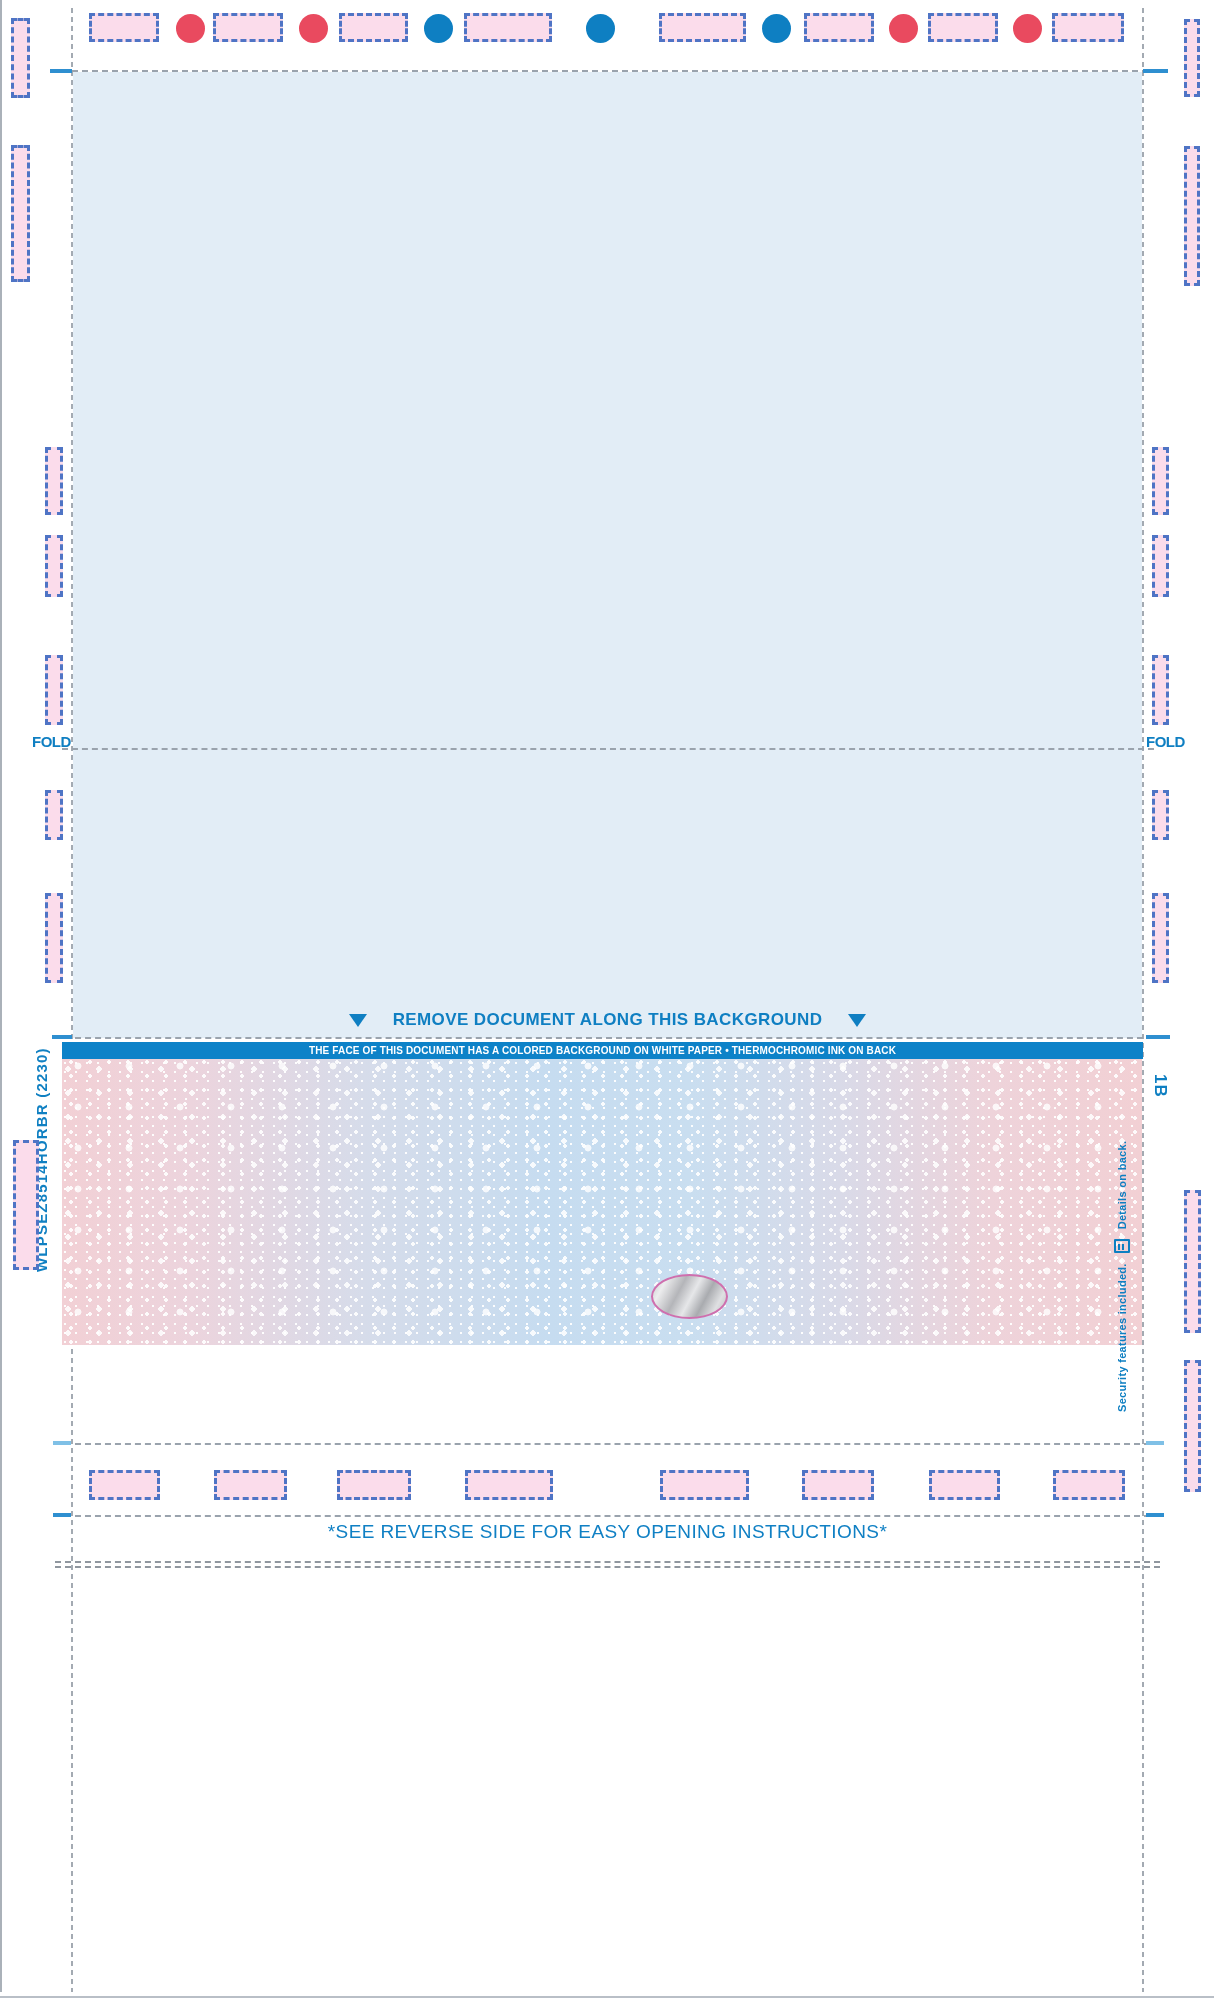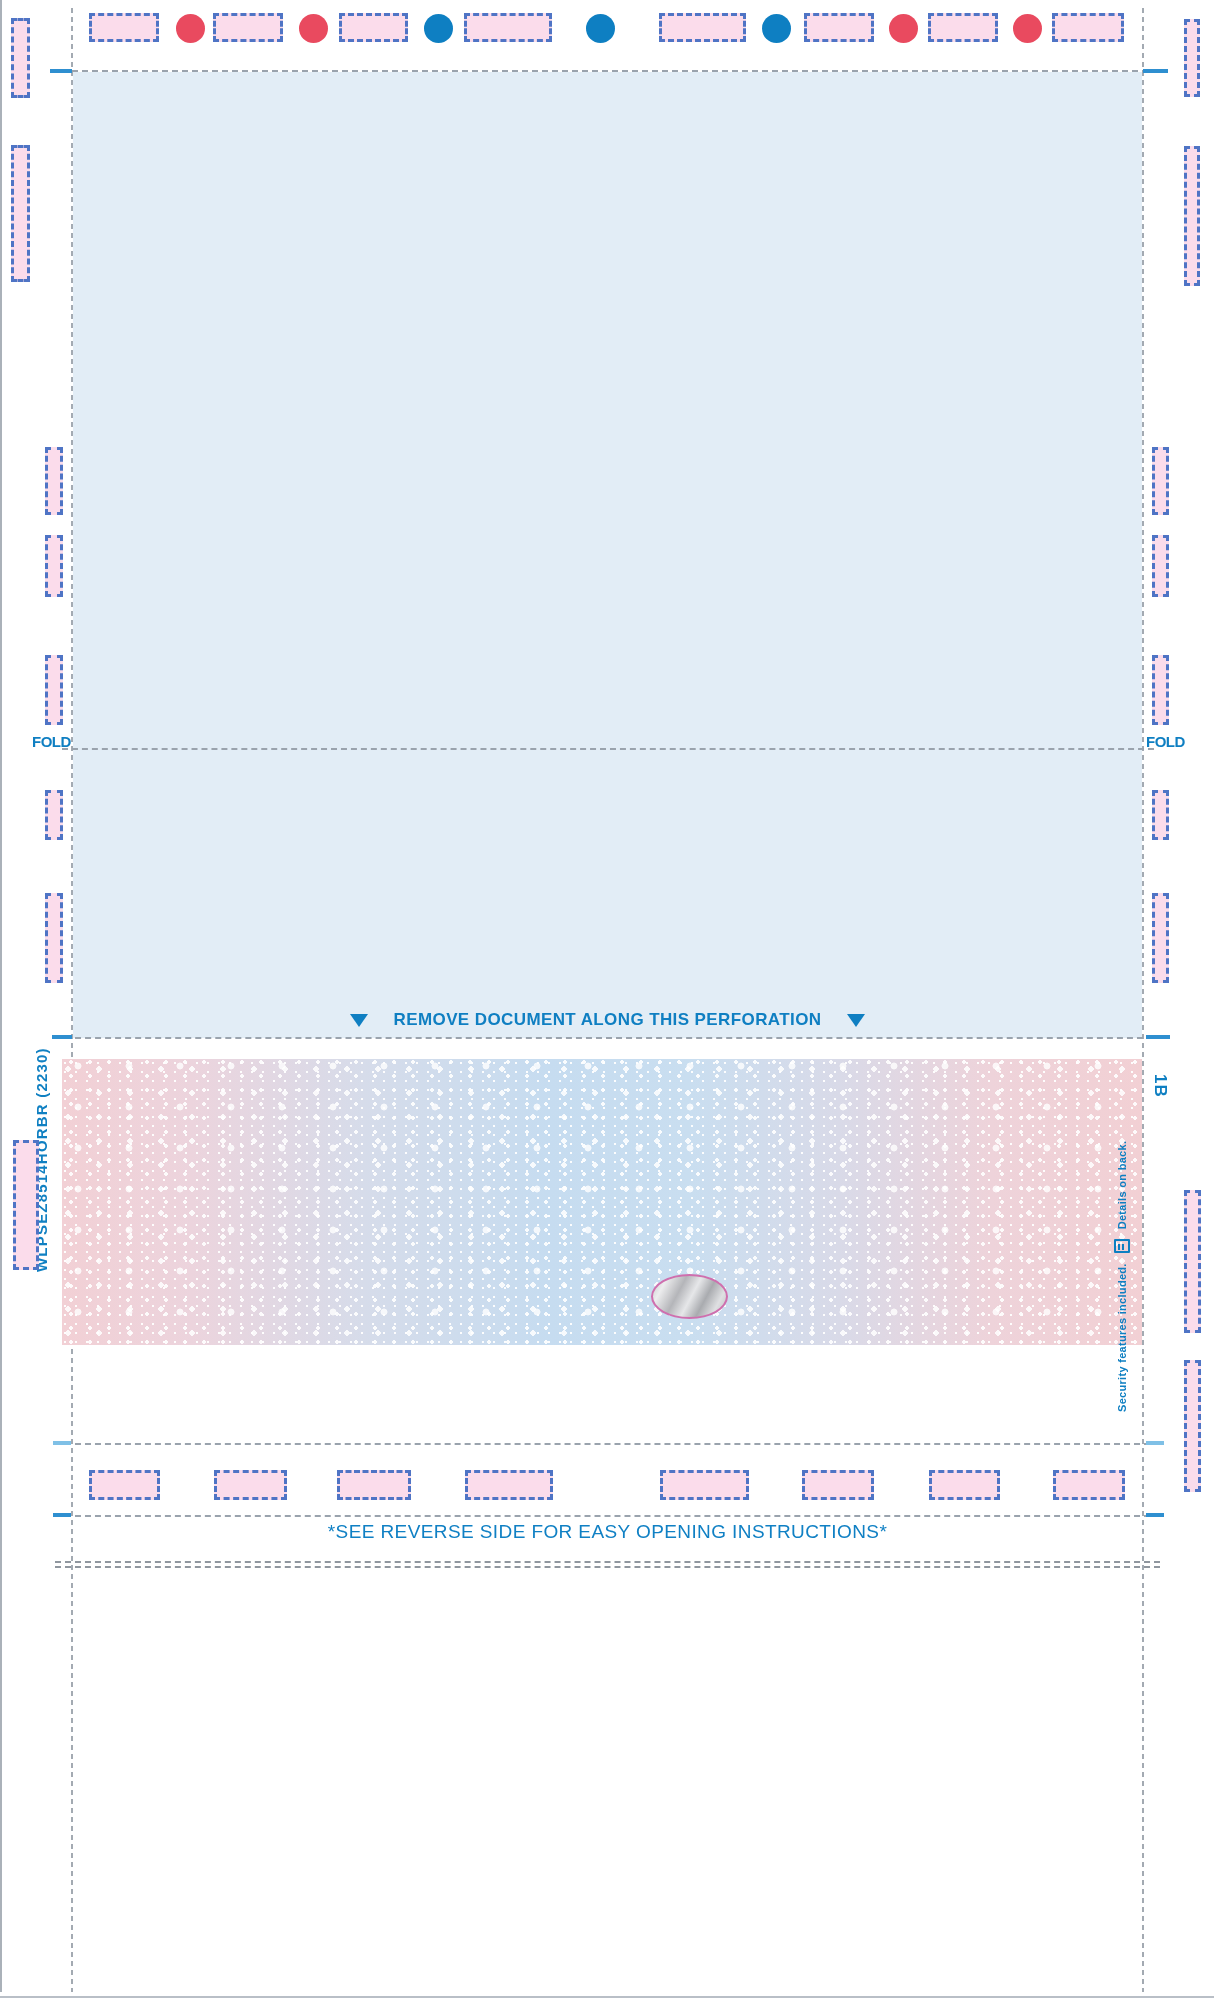--- a/index.html
+++ b/index.html
@@ -97,28 +97,31 @@
   <div class="hline top-line"></div>
   <div class="tick" style="left:50px;top:69px;width:22px;"></div>
   <div class="tick" style="left:1143px;top:69px;width:25px;"></div>
 
   <div class="hline fold-line"></div>
   <div class="fold-label fold-left">FOLD</div>
   <div class="fold-label fold-right">FOLD</div>
 
   <div class="remove-row">
     <span class="tri"></span>
-    <span class="remove-text">REMOVE DOCUMENT ALONG THIS PERFORATION</span>
+    <span class="remove-text">REMOVE DOCUMENT ALONG THIS BACKGROUND</span>
     <span class="tri"></span>
   </div>
 
   <div class="hline perf-line"></div>
   <div class="tick" style="left:52px;top:1035px;width:20px;"></div>
   <div class="tick" style="left:1146px;top:1035px;width:24px;"></div>
 
+  <div class="notice-bar">
+    <span>THE FACE OF THIS DOCUMENT HAS A COLORED BACKGROUND ON WHITE PAPER • THERMOCHROMIC INK ON BACK</span>
+  </div>
 
   <div class="texture">
     <div class="hologram"></div>
   </div>
 
   <div class="right-note">
     <span>Security features included.</span>
     <span class="doc-icon"></span>
     <span>Details on back.</span>
   </div>

